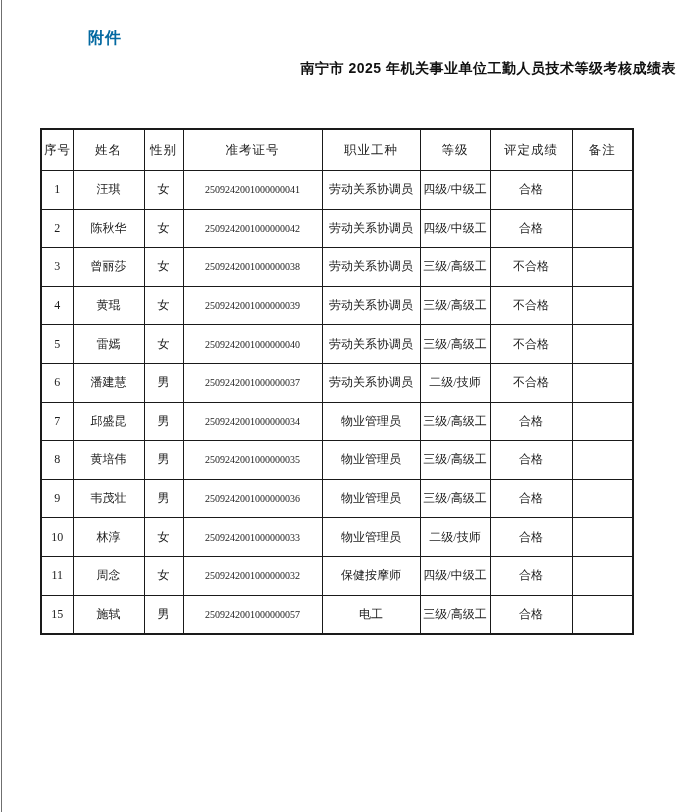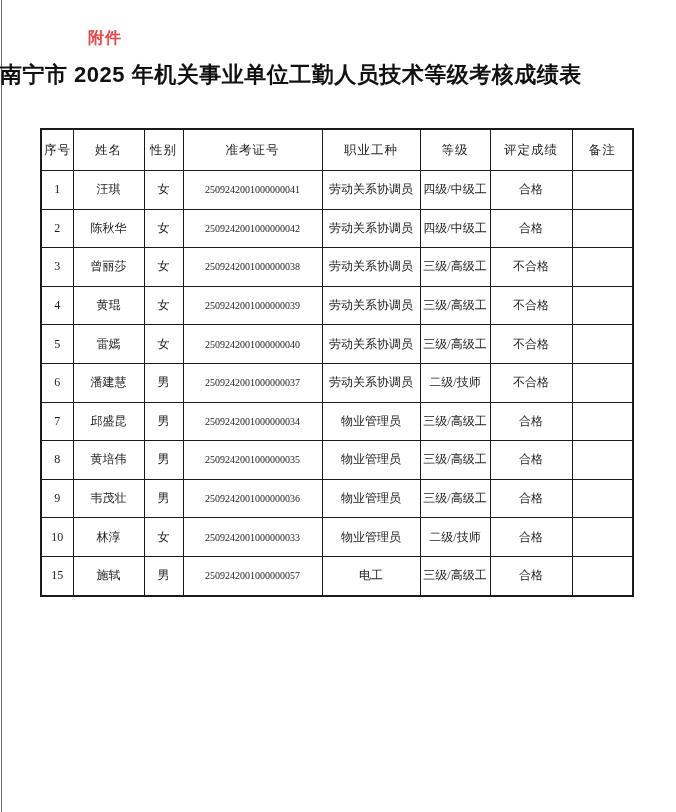--- a/index.html
+++ b/index.html
@@ -20,32 +20,32 @@
     height: 100%;
     background: #6f6f6f;
   }
   .attachment-label {
     position: absolute;
     left: 88px;
     top: 28px;
     font-family: "Liberation Sans", "DejaVu Sans", sans-serif;
     font-weight: 700;
     font-size: 16px;
-    color: #ef4444;
+    color: #0369a1;
     letter-spacing: 1px;
   }
   .doc-title {
     position: absolute;
     left: 0;
     top: 60px;
     width: 100%;
-    text-align: left;
+    text-align: right;
     font-family: "Liberation Sans", "DejaVu Sans", sans-serif;
     font-weight: 700;
-    font-size: 22px;
+    font-size: 14px;
     color: #111;
     letter-spacing: 0.5px;
   }
   table.results {
     position: absolute;
     left: 40px;
     top: 128px;
     width: 592px;
     border-collapse: collapse;
     table-layout: fixed;
@@ -210,20 +210,30 @@
           <td>10</td>
           <td>林淳</td>
           <td>女</td>
           <td class="num-cell">2509242001000000033</td>
           <td>物业管理员</td>
           <td>二级/技师</td>
           <td>合格</td>
           <td></td>
         </tr>
         <tr>
+          <td>11</td>
+          <td>周念</td>
+          <td>女</td>
+          <td class="num-cell">2509242001000000032</td>
+          <td>保健按摩师</td>
+          <td>四级/中级工</td>
+          <td>合格</td>
+          <td></td>
+        </tr>
+        <tr>
           <td>15</td>
           <td>施轼</td>
           <td>男</td>
           <td class="num-cell">2509242001000000057</td>
           <td>电工</td>
           <td>三级/高级工</td>
           <td>合格</td>
           <td></td>
         </tr>
       </tbody>

